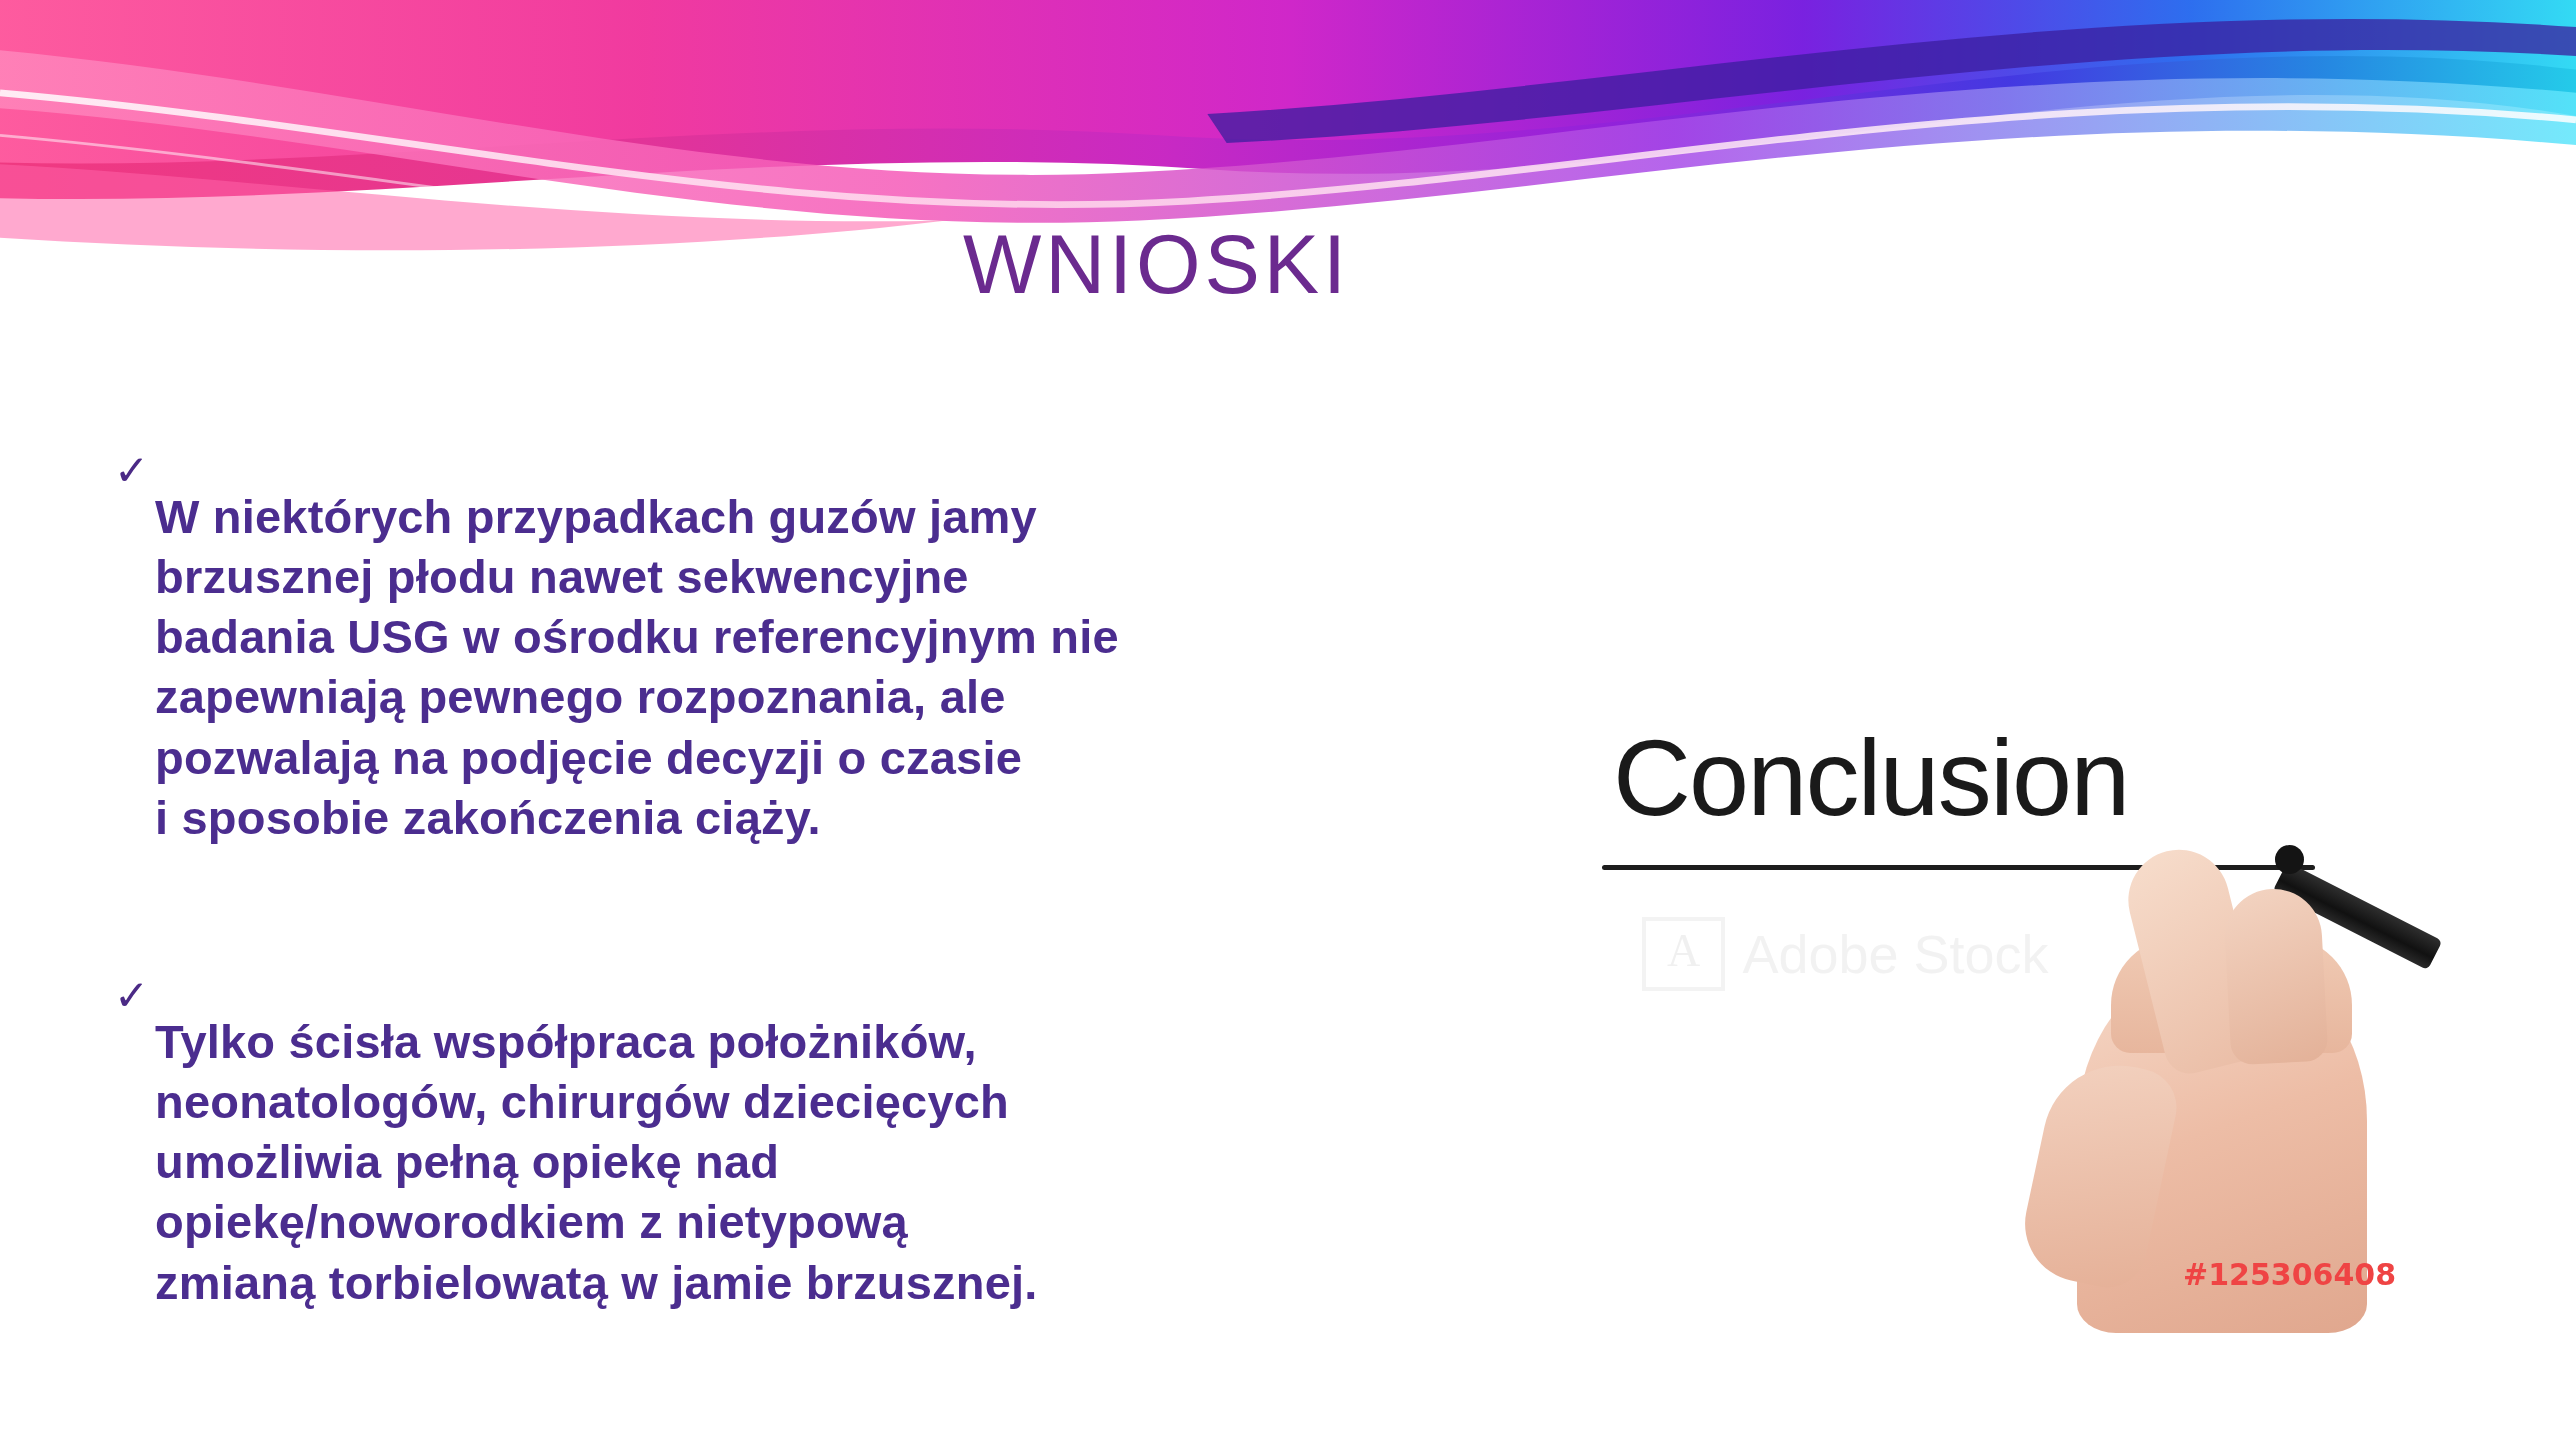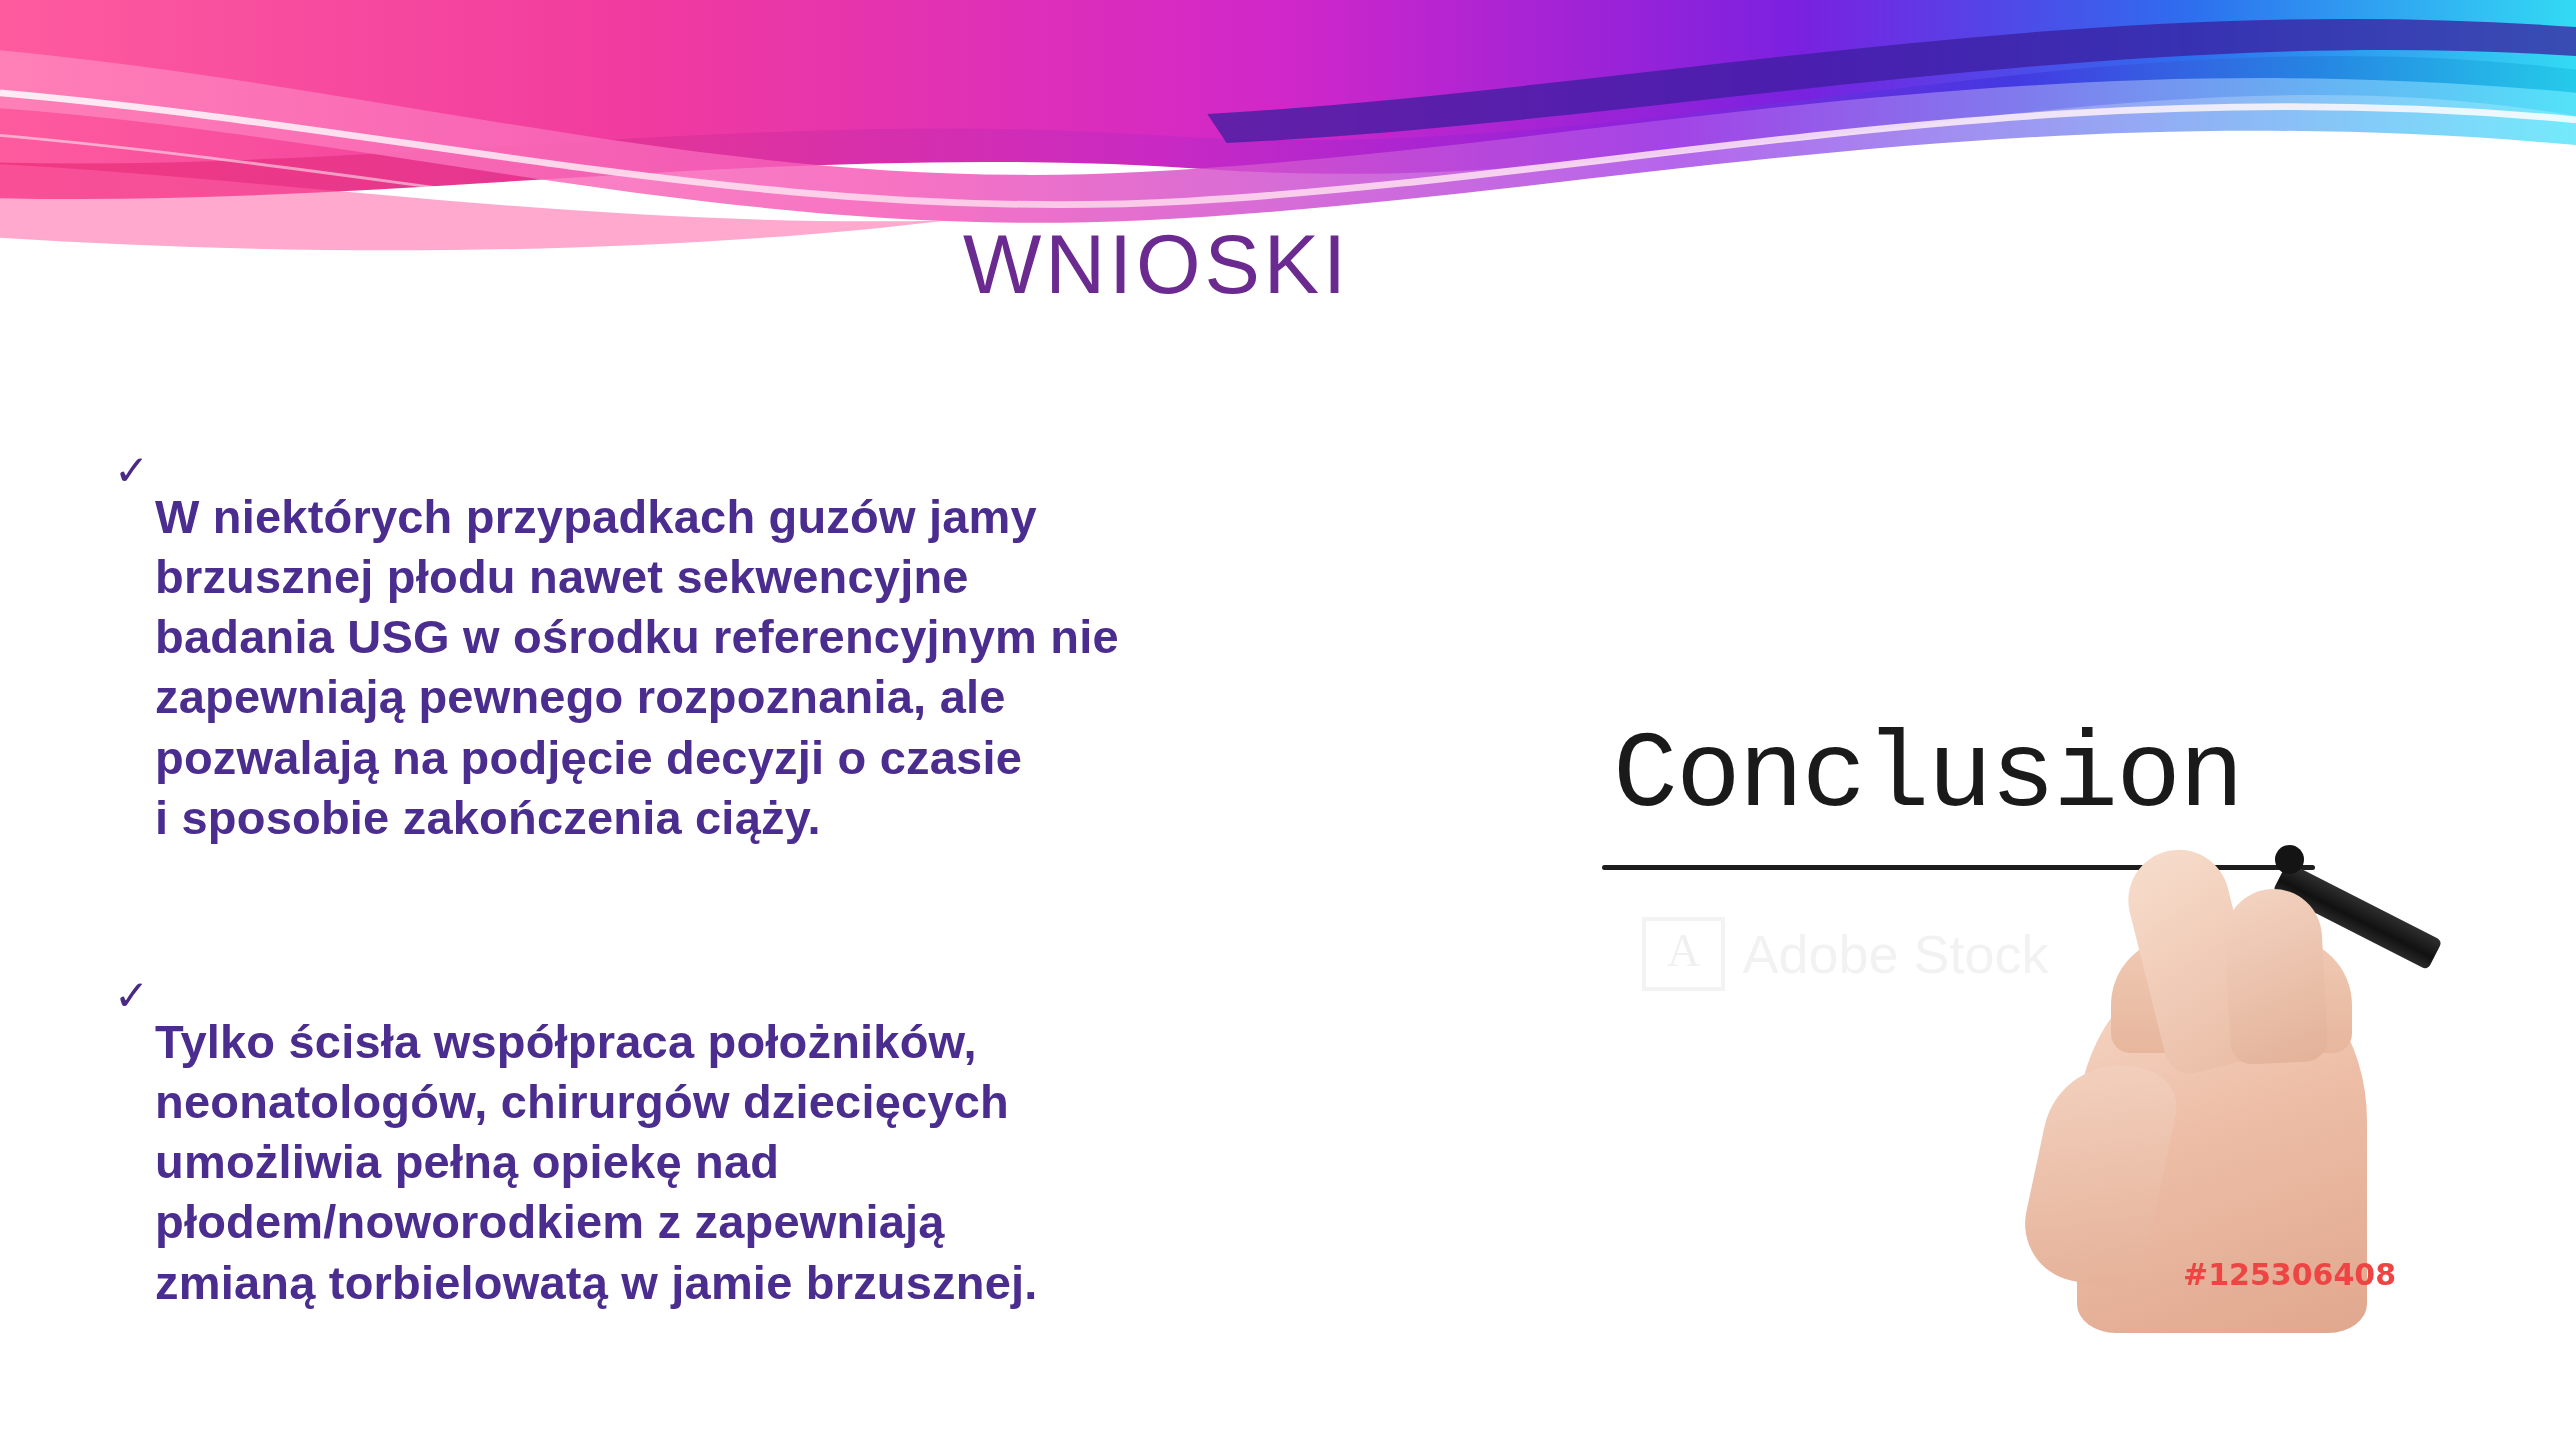--- a/index.html
+++ b/index.html
@@ -87,21 +87,21 @@
     top: 676px;
     width: 966px;
     height: 657px;
   }
   .conclusion-word {
     position: absolute;
     left: 106px;
     top: 39px;
     font-size: 108px;
     color: #1a1a1a;
-    font-family: Liberation Mono, monospace;
+    font-family: Liberation Sans, sans-serif;
     font-weight: 400;
     letter-spacing: -1.9px;
   }
   .conclusion-underline {
     position: absolute;
     left: 95px;
     top: 189px;
     width: 713px;
     height: 4.8px;
     background: #1d1d1d;
@@ -282,21 +282,21 @@
 zapewniają pewnego rozpoznania, ale
 pozwalają na podjęcie decyzji o czasie
 i sposobie zakończenia ciąży.</span>
   </div>
 
   <div class="bullet-row">
     <span class="check-mark">✓</span>
     <span class="bullet-text">Tylko ścisła współpraca położników,
 neonatologów, chirurgów dziecięcych
 umożliwia pełną opiekę nad
-płodem/noworodkiem z zapewniają
+opiekę/noworodkiem z nietypową
 zmianą torbielowatą w jamie brzusznej.</span>
   </div>
 
 </div>
 
 <div class="photo-area">
 
   <div class="conclusion-word">Conclusion</div>
 
   <div class="conclusion-underline"></div>

